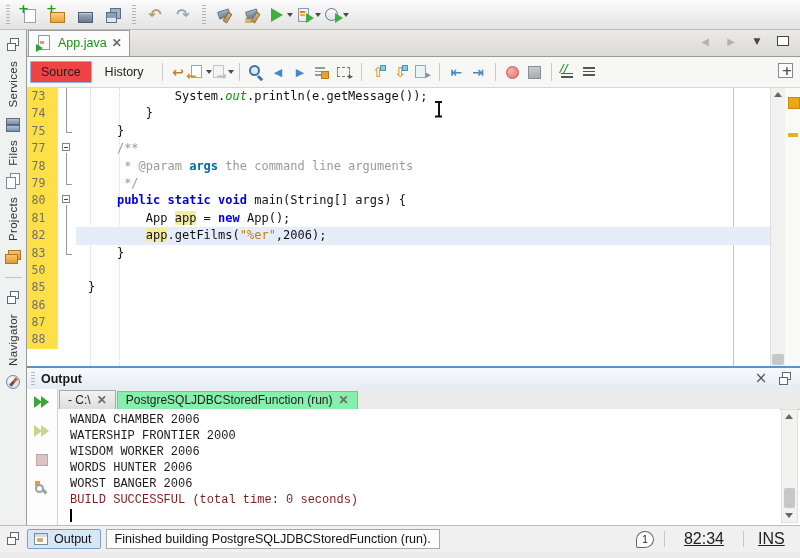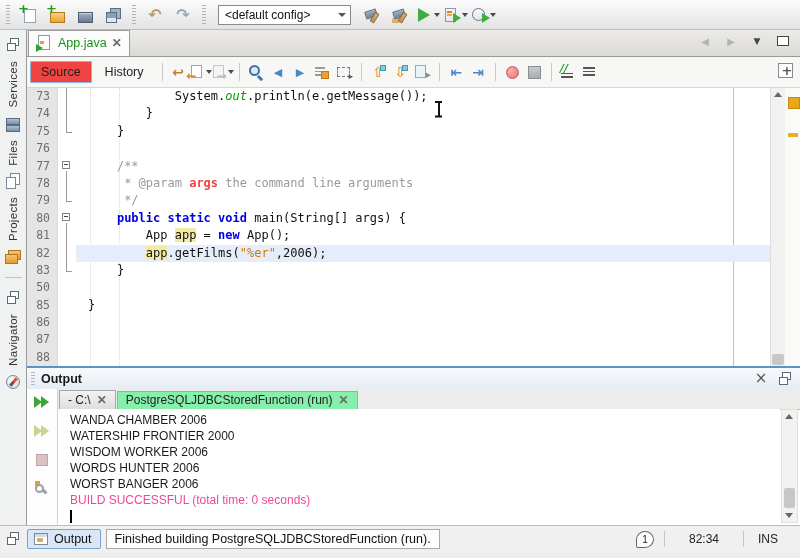--- a/index.html
+++ b/index.html
@@ -126,34 +126,34 @@
   .i-navigator::before{content:"";position:absolute;left:2px;top:2px;width:12px;height:12px;border:1px solid #7a8494;border-radius:50%;
      background:radial-gradient(circle at 40% 35%,#fdfdfd,#ccd2da);}
   .i-navigator::after{content:"";position:absolute;left:7.5px;top:4px;width:3px;height:10px;
      background:linear-gradient(#e05030 50%,#4a5a6a 50%);transform:rotate(40deg);}
 
   
   #editor{position:absolute;left:27px;top:88px;width:743px;height:278px;background:#fff;overflow:hidden;}
   .iguide{position:absolute;top:0;bottom:0;border-left:1px dotted #d8d8d4;}
   #margin-line{position:absolute;top:0;bottom:0;left:706px;border-left:1px solid #edb0ac;}
   .crow{display:flex;height:17.4px;line-height:17.4px;font-family:"DejaVu Sans Mono",monospace;font-size:12px;position:relative;}
-  .ln{width:31px;padding-right:7px;text-align:right;color:#6e6e6e;background:#e5e5e5;border-right:1px solid #dcdcd8;
+  .ln{width:31px;padding-right:7px;text-align:center;color:#6e6e6e;background:#fde047;border-right:1px solid #dcdcd8;
       box-sizing:border-box;font-size:11.5px;flex:none;}
   .fold{width:18px;position:relative;flex:none;}
   .cline{flex:1;white-space:pre;padding-left:12px;color:#111;}
   .crow.hl .cline{background:#e4edf9;}
   .f-v::before{content:"";position:absolute;left:8px;top:0;bottom:0;border-left:1px solid #9a9a9a;}
   .f-e::before{content:"";position:absolute;left:8px;top:0;height:9px;width:5px;border-left:1px solid #9a9a9a;border-bottom:1px solid #9a9a9a;}
   .f-b{background-image:linear-gradient(#9a9a9a,#9a9a9a);background-repeat:no-repeat;background-position:8px 13px;background-size:1px 5px;}
   .f-b::before{content:"";position:absolute;left:4px;top:3px;width:8px;height:8px;border:1px solid #848484;background:#fff;box-sizing:border-box;}
   .f-b::after{content:"";position:absolute;left:6px;top:6.5px;width:4px;border-top:1px solid #444;}
   .tk-kw{color:#0000e6;font-weight:bold;}
   .tk-str{color:#ce7b00;}
   .tk-cm{color:#9a9a9a;}
-  .tk-cmb{color:#ef4444;font-weight:bold;text-align:right;}
+  .tk-cmb{color:#0369a1;font-weight:bold;text-align:right;}
   .tk-fld{color:#009b00;font-style:italic;}
   .tk-mth{font-weight:normal;}
   .tk-occ{background:#f2eca2;}
   #mouse-ibeam{position:absolute;left:407px;top:13px;width:9px;height:17px;}
   #mouse-ibeam::before{content:"";position:absolute;left:4px;top:1px;bottom:1px;width:1.5px;background:#111;}
   #mouse-ibeam::after{content:"";position:absolute;left:1px;right:1px;top:0;height:1.5px;background:#111;box-shadow:0 14.5px 0 #111;}
 
   #edit-vscroll{position:absolute;left:770px;top:88px;width:15px;height:278px;background:#f1f1f0;border-left:1px solid #dedede;box-sizing:border-box;}
   .sb-up{position:absolute;left:3px;top:4px;width:0;height:0;border-bottom:5px solid #666;border-left:4px solid transparent;border-right:4px solid transparent;}
   .sb-down{position:absolute;left:3px;bottom:4px;width:0;height:0;border-top:5px solid #666;border-left:4px solid transparent;border-right:4px solid transparent;}
@@ -181,43 +181,43 @@
   .i-stop-dim::before{content:"";width:10px;height:10px;background:#dcc2c2;border:1px solid #c2a6a6;}
   .i-ant{background:linear-gradient(#e8a030,#e8a030);background-repeat:no-repeat;background-position:2px 1px;background-size:5px 5px;border-radius:3px;}
   .i-ant::before{content:"";position:absolute;left:4px;top:8px;width:11px;height:3px;background:#98a0a8;transform:rotate(45deg);}
   .i-ant::after{content:"";position:absolute;left:2px;top:4px;width:5px;height:5px;border:2px solid #98a0a8;border-radius:50%;background:#fff;}
   #output-main{flex:1;position:relative;}
   #output-tabs{height:20px;display:flex;align-items:flex-end;border-bottom:1px solid #c0c0c0;background:#ececea;}
   .otab{display:flex;align-items:center;gap:6px;padding:2px 8px 3px;font-size:12px;color:#222;height:19px;box-sizing:border-box;
      background:linear-gradient(#f2f2f2,#dedede);border:1px solid #a8a8a8;border-bottom:none;margin-left:1px;}
   .otab.active{background:#86efac;position:relative;top:1px;border-bottom:1px solid #fff;}
   #output-text{position:absolute;left:0;top:20px;right:20px;bottom:0;background:#fff;padding:3px 0 0 12px;overflow:hidden;
-     font-family:Liberation Sans, sans-serif;font-size:12px;color:#1a1a1a;}
+     font-family:Liberation Mono, monospace;font-size:12px;color:#1a1a1a;}
   .orow{height:16px;line-height:16px;white-space:pre;}
-  .orow.ok{color:#ec4899;}
+  .orow.ok{color:#7f1d1d;}
   .ocursor{display:inline-block;width:2px;height:13px;background:#000;vertical-align:middle;}
   #out-vscroll{position:absolute;right:2px;top:20px;width:17px;bottom:2px;background:#f2f2f1;border:1px solid #e0e0e0;box-sizing:border-box;}
   #out-thumb{position:absolute;left:2px;bottom:14px;width:11px;height:20px;background:#c7c7c7;border-radius:2px;}
 
   
   #statusbar{position:absolute;left:0;top:525px;width:800px;height:27px;background:#f0f0f0;border-top:1px solid #bdbdbd;
      display:flex;align-items:center;box-sizing:border-box;padding:0 8px 0 4px;gap:5px;}
   .ob{display:flex;align-items:center;gap:4px;background:#d9e6f8;border:1px solid #7aa0cf;border-radius:2px;
      padding:1px 8px 1px 4px;height:20px;box-sizing:border-box;}
   .ob-label{font-size:12.5px;color:#111;}
   .i-output-win::before{content:"";position:absolute;left:2px;top:3px;width:12px;height:10px;border:1px solid #7a8a9a;
      background:linear-gradient(#cfdcec 0 3px,#fff 3px);}
   .i-output-win::after{content:"";position:absolute;left:5px;top:8px;width:6px;height:4px;background:#d8a868;border-radius:1px;}
   #status-msg{background:#fdfdfd;border:1px solid #a9a9a9;padding:2px 8px;font-size:12.5px;color:#111;height:20px;
      box-sizing:border-box;line-height:15px;white-space:nowrap;}
   #status-right{margin-left:auto;display:flex;align-items:center;gap:10px;}
   .notif{width:16px;height:15px;border:1px solid #666;border-radius:50% 50% 50% 2px;background:#fdfdfd;
      display:flex;align-items:center;justify-content:center;font-size:10px;color:#222;}
   .vsep{width:1px;height:16px;background:#c6c6c6;}
-  .sb-text{font-size:12px;color:#222;}
+  .sb-text{font-size:16px;color:#222;text-decoration:underline;}
   #caret-pos{width:58px;text-align:center;}
   #ins-mode{width:34px;text-align:left;padding-left:4px;}
 </style>
 </head>
 <body>
 
 <div id="app">
 
   <div id="main-toolbar">
       <span class="grip"></span>
@@ -234,24 +234,20 @@
         <span class="icn i-save-all"></span>
       </span>
       <span class="grip"></span>
       <span class="tbtn">
         <span class="icn i-undo"></span>
       </span>
       <span class="tbtn">
         <span class="icn i-redo"></span>
       </span>
       <span class="grip"></span>
-      <span class="cfg-select">
-        <span class="cfg-text">&lt;default config&gt;</span>
-        <span class="cfg-caret"></span>
-      </span>
       <span class="tbtn">
         <span class="icn i-build"></span>
       </span>
       <span class="tbtn">
         <span class="icn i-clean-build"></span>
       </span>
       <span class="tbtn">
         <span class="icn i-run"></span>
         <span class="i-caret icn"></span>
       </span>
@@ -371,25 +367,20 @@
         </div>
         <div class="crow">
           <span class="ln">74</span>
           <span class="fold f-v"></span>
           <span class="cline"><span>        }</span></span>
         </div>
         <div class="crow">
           <span class="ln">75</span>
           <span class="fold f-e"></span>
           <span class="cline"><span>    }</span></span>
-        </div>
-        <div class="crow">
-          <span class="ln">76</span>
-          <span class="fold"></span>
-          <span class="cline"></span>
         </div>
         <div class="crow">
           <span class="ln">77</span>
           <span class="fold f-b"></span>
           <span class="cline"><span>    </span><span class="tk-cm">/**</span></span>
         </div>
         <div class="crow">
           <span class="ln">78</span>
           <span class="fold f-v"></span>
           <span class="cline"><span>     </span><span class="tk-cm">* @param </span><span class="tk-cmb">args</span><span class="tk-cm"> the command line arguments</span></span>

